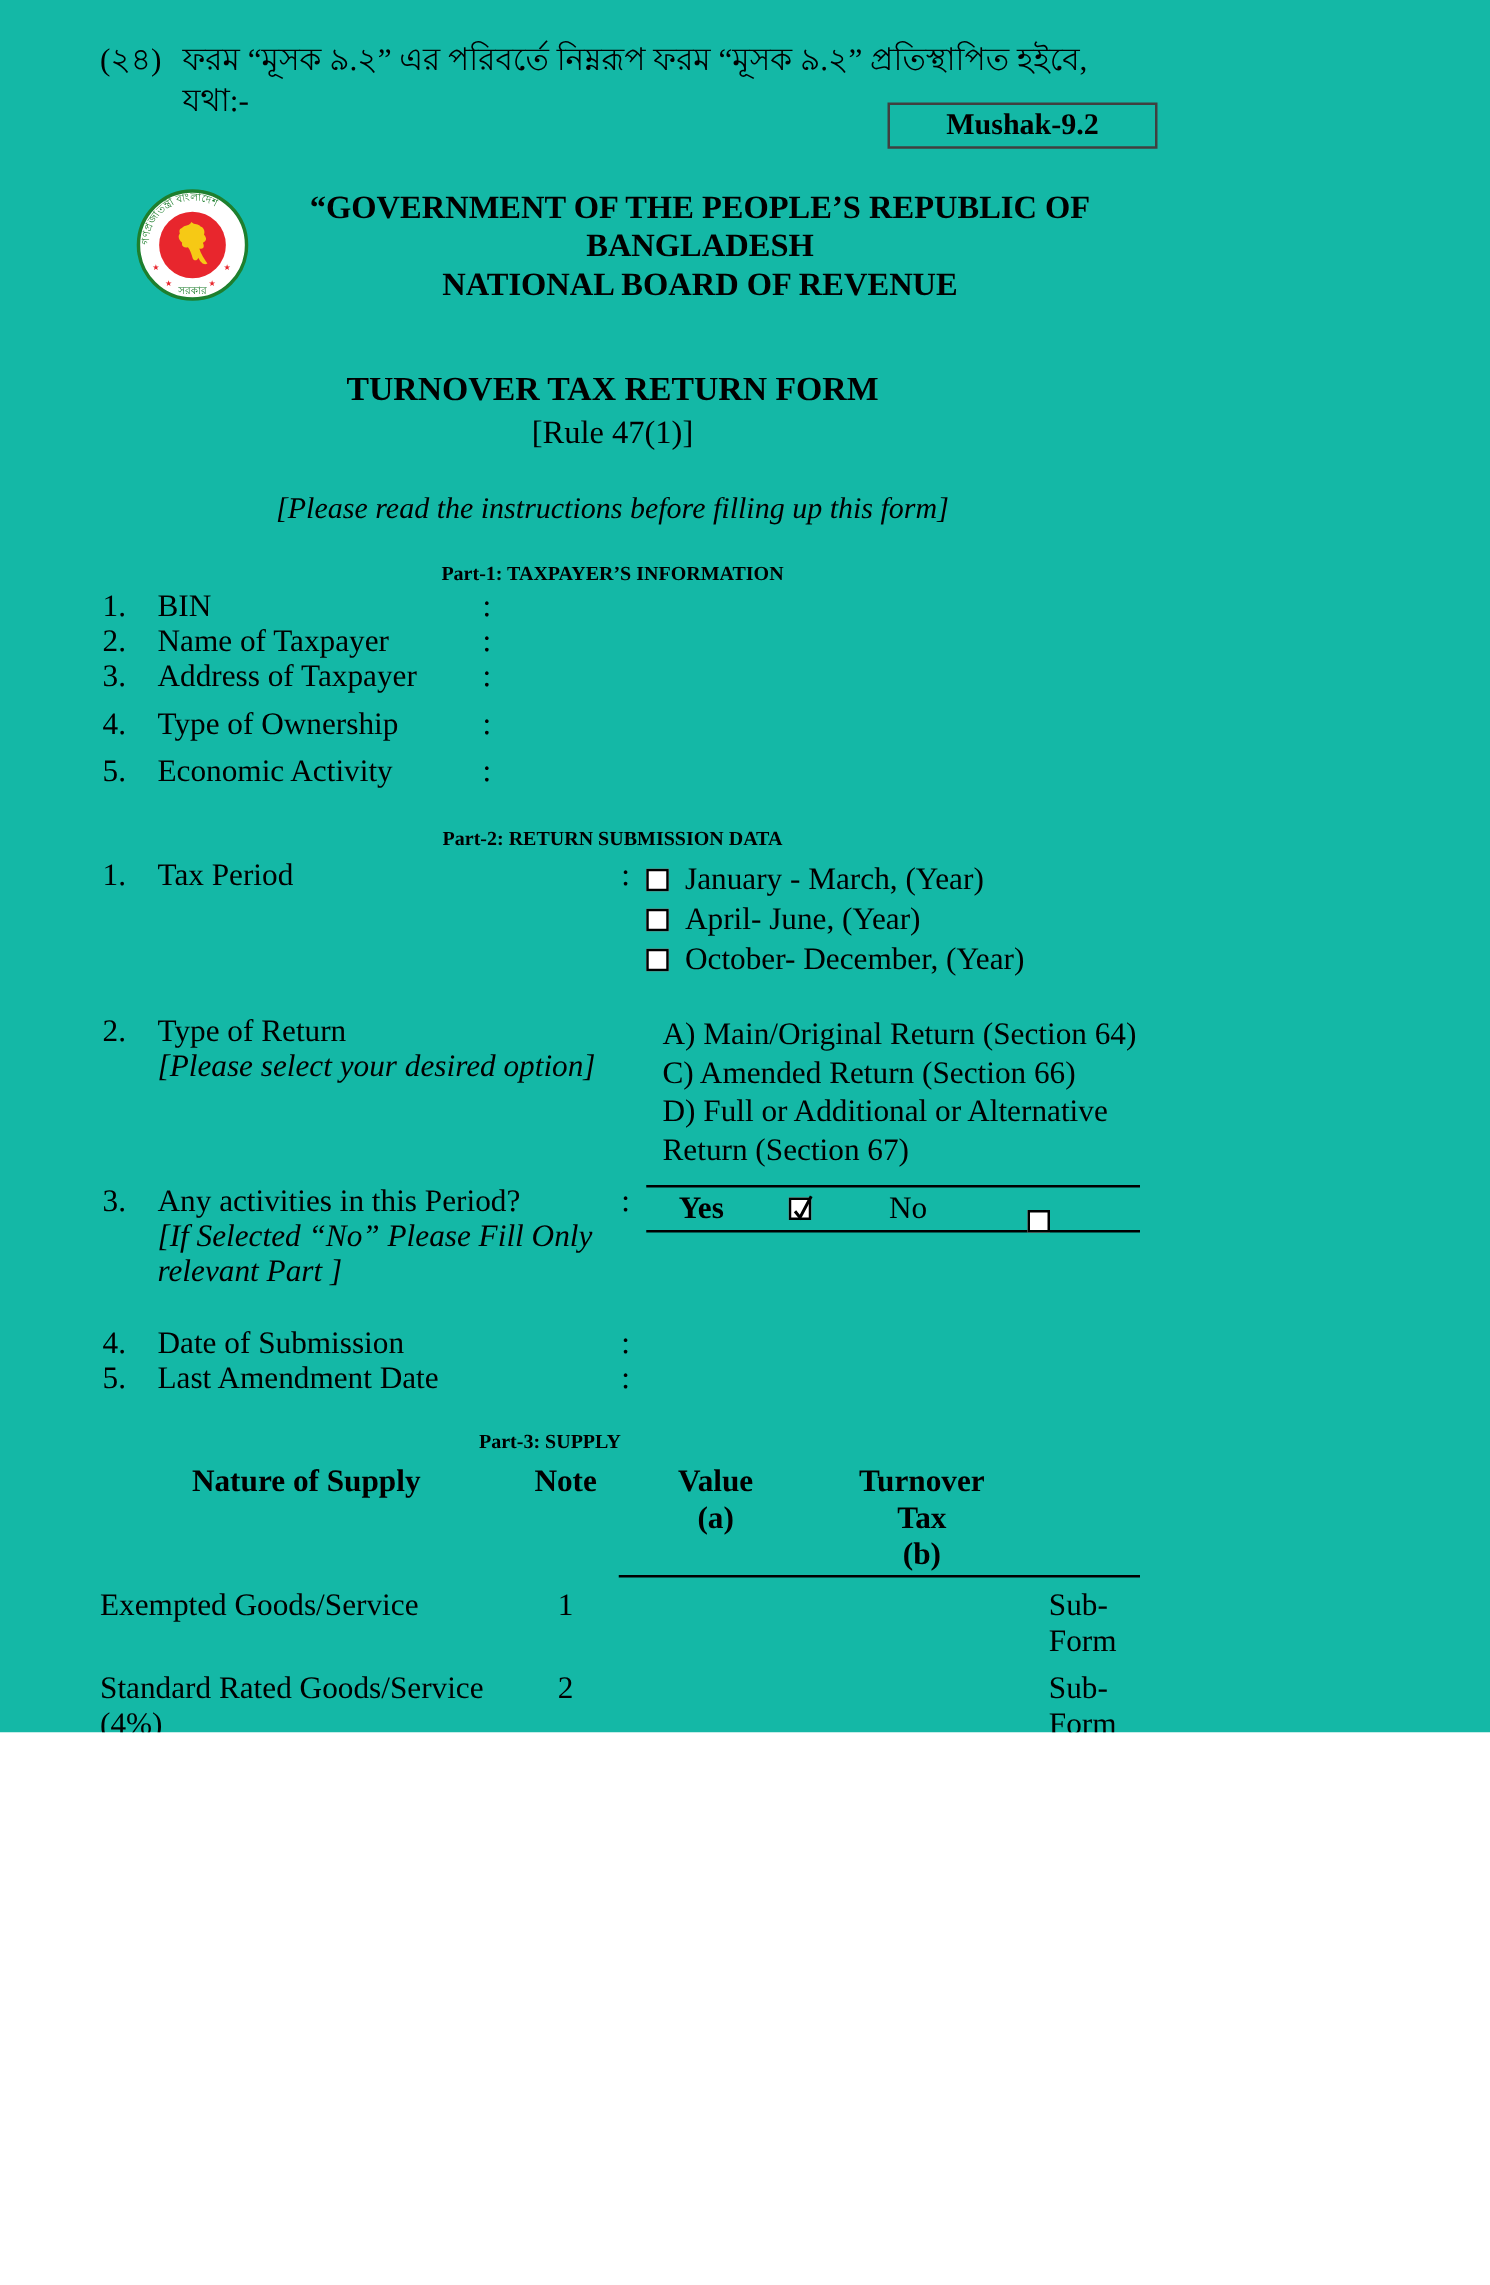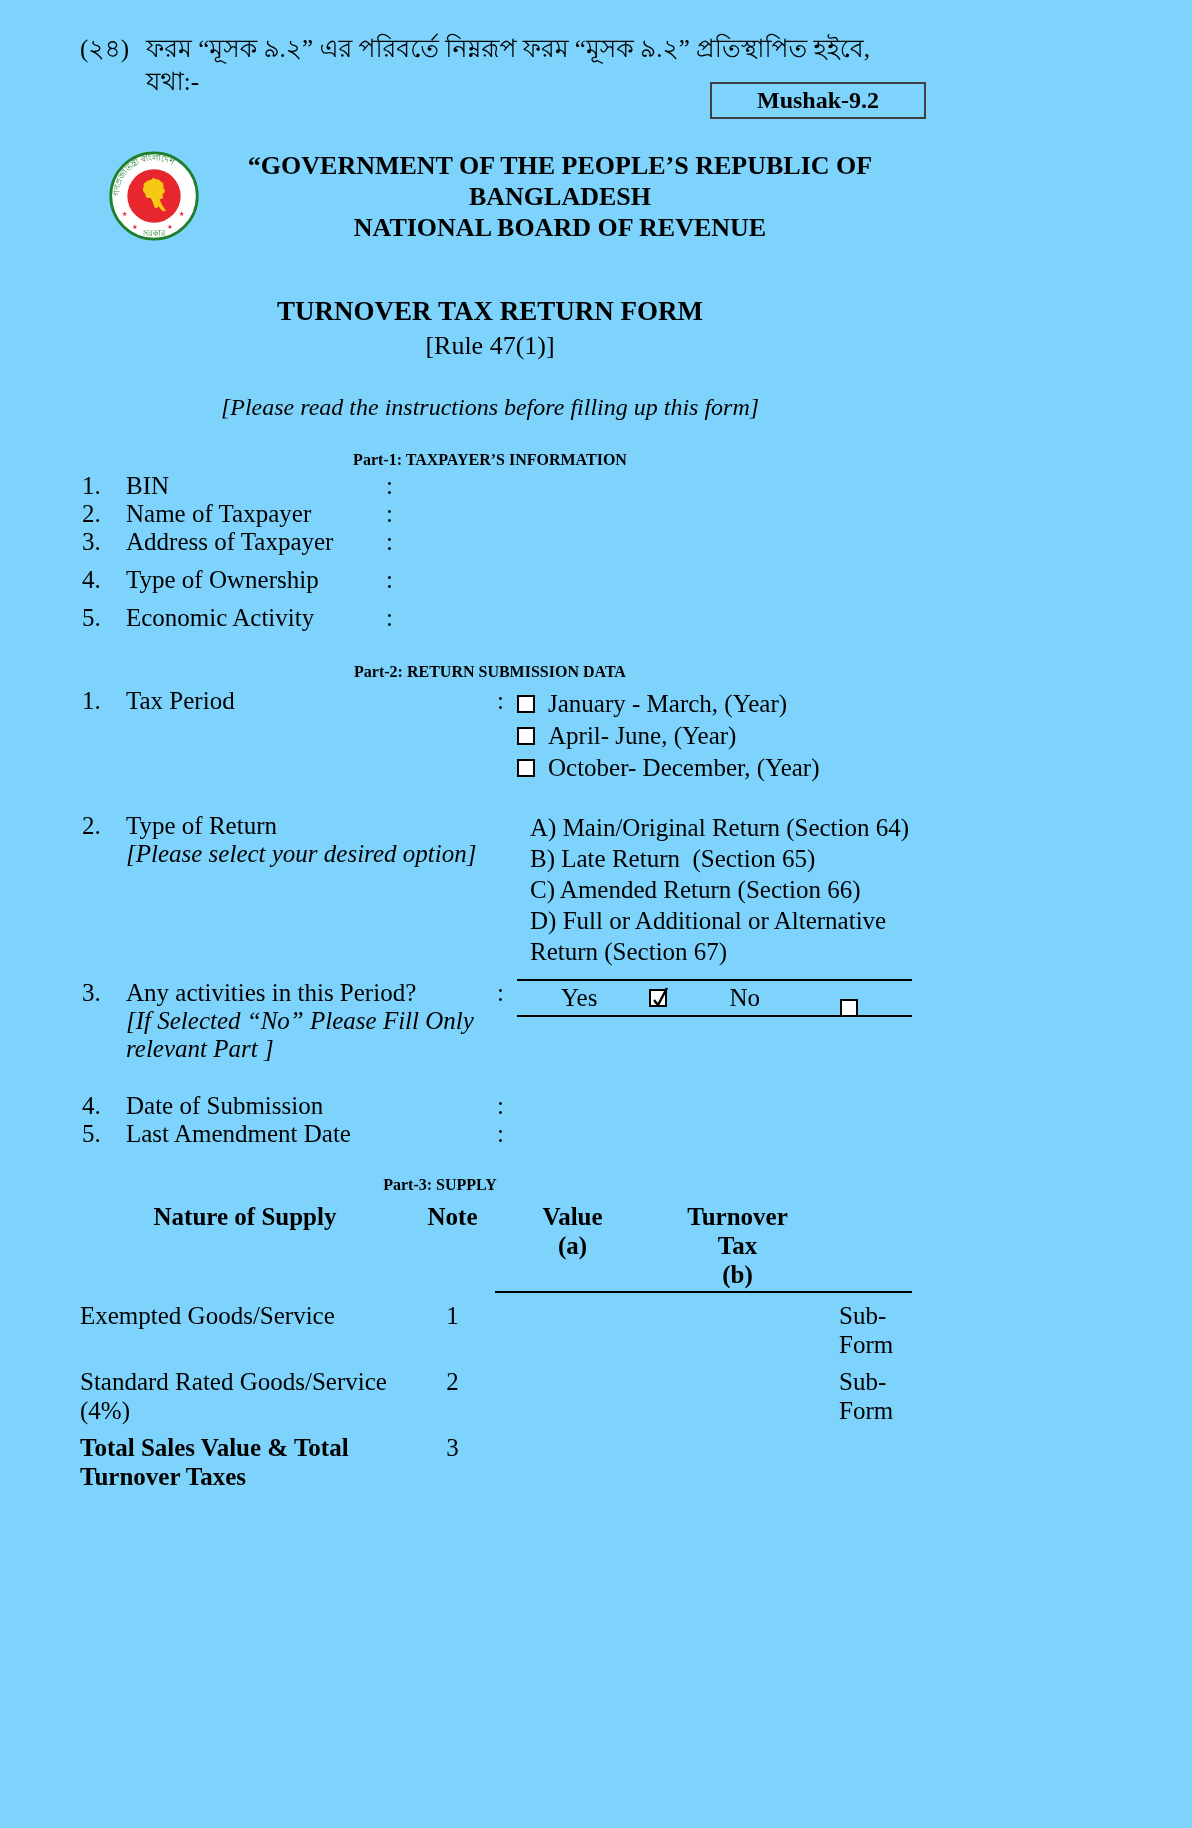--- a/index.html
+++ b/index.html
@@ -1,18 +1,18 @@
 <!DOCTYPE html>
 <html><head>
 <meta charset="utf-8">
 <style>
   * { margin:0; padding:0; box-sizing:border-box; }
   html,body { background:#ffffff; }
   body { font-family:"Liberation Serif","DejaVu Serif",serif; color:#000; }
-  .page { position:relative; width:1192px; height:1828px; background:#7dd3fc; overflow:hidden; }
+  .page { position:relative; width:1192px; height:1386px; background:#14b8a6; overflow:hidden; }
 
   
   .clause { display:flex; padding-top:32px; margin-left:80px; width:860px;
             font-size:25px; line-height:33px; }
   .clause-no { width:66px; flex:none; }
 
   
   .form-code-box { position:absolute; left:710px; top:82px; width:216px; height:37px;
                    border:2px solid #404040; display:flex; align-items:center; justify-content:center;
                    font-weight:bold; font-size:24px; }
@@ -50,21 +50,21 @@
   .cb-option { display:flex; align-items:center; height:32px; font-size:25px; }
   .cb-option .cb { margin-right:13px; }
   .options-col { padding-top:1px; }
 
   .tor-options { width:385px; font-size:25px; line-height:31px; }
   .tor-option { white-space:pre-wrap; }
 
   
   .yesno { width:395px; height:38px; border-top:2px solid #000; border-bottom:2px solid #000;
            display:flex; align-items:center; font-size:25px; }
-  .yesno .yes-lbl { margin-left:44px; }
+  .yesno .yes-lbl { margin-left:26px;font-weight:bold; }
   .yesno .cb-yes { margin-left:52px; }
   .yesno .no-lbl { margin-left:62px; }
   .yesno .cb-no { margin-left:80px; position:relative; top:10px; }
 
   
   .supply-table { display:grid; grid-template-columns:330px 85px 155px 175px 135px;
                   margin-left:80px; margin-top:8px; font-size:25px; }
   .st-h { font-weight:bold; text-align:center; line-height:29px; align-self:start; }
   .st-h .cellwrap { width:120px; margin:0 auto; }
   .st-rule { grid-column:3 / 6; border-top:2px solid #000; margin-right:48px; margin-top:2px; }
@@ -190,21 +190,20 @@
 
   <div class="item-row mt28">
     <span class="item-no">2.</span>
     <div class="lbl-wide">
       <div>Type of Return</div>
       <div class="hint">[Please select your desired option]</div>
     </div>
     <span class="spacer33"></span>
     <div class="tor-options">
       <div class="tor-option">A) Main/Original Return (Section 64)</div>
-      <div class="tor-option">B) Late Return  (Section 65)</div>
       <div class="tor-option">C) Amended Return (Section 66)</div>
       <div class="tor-option">D) Full or Additional or Alternative Return (Section 67)</div>
     </div>
   </div>
 
   <div class="item-row mt12">
     <span class="item-no">3.</span>
     <div class="lbl-wide">
       <div>Any activities in this Period?</div>
       <div class="hint" style="width:350px;">[If Selected “No” Please Fill Only relevant Part ]</div>

